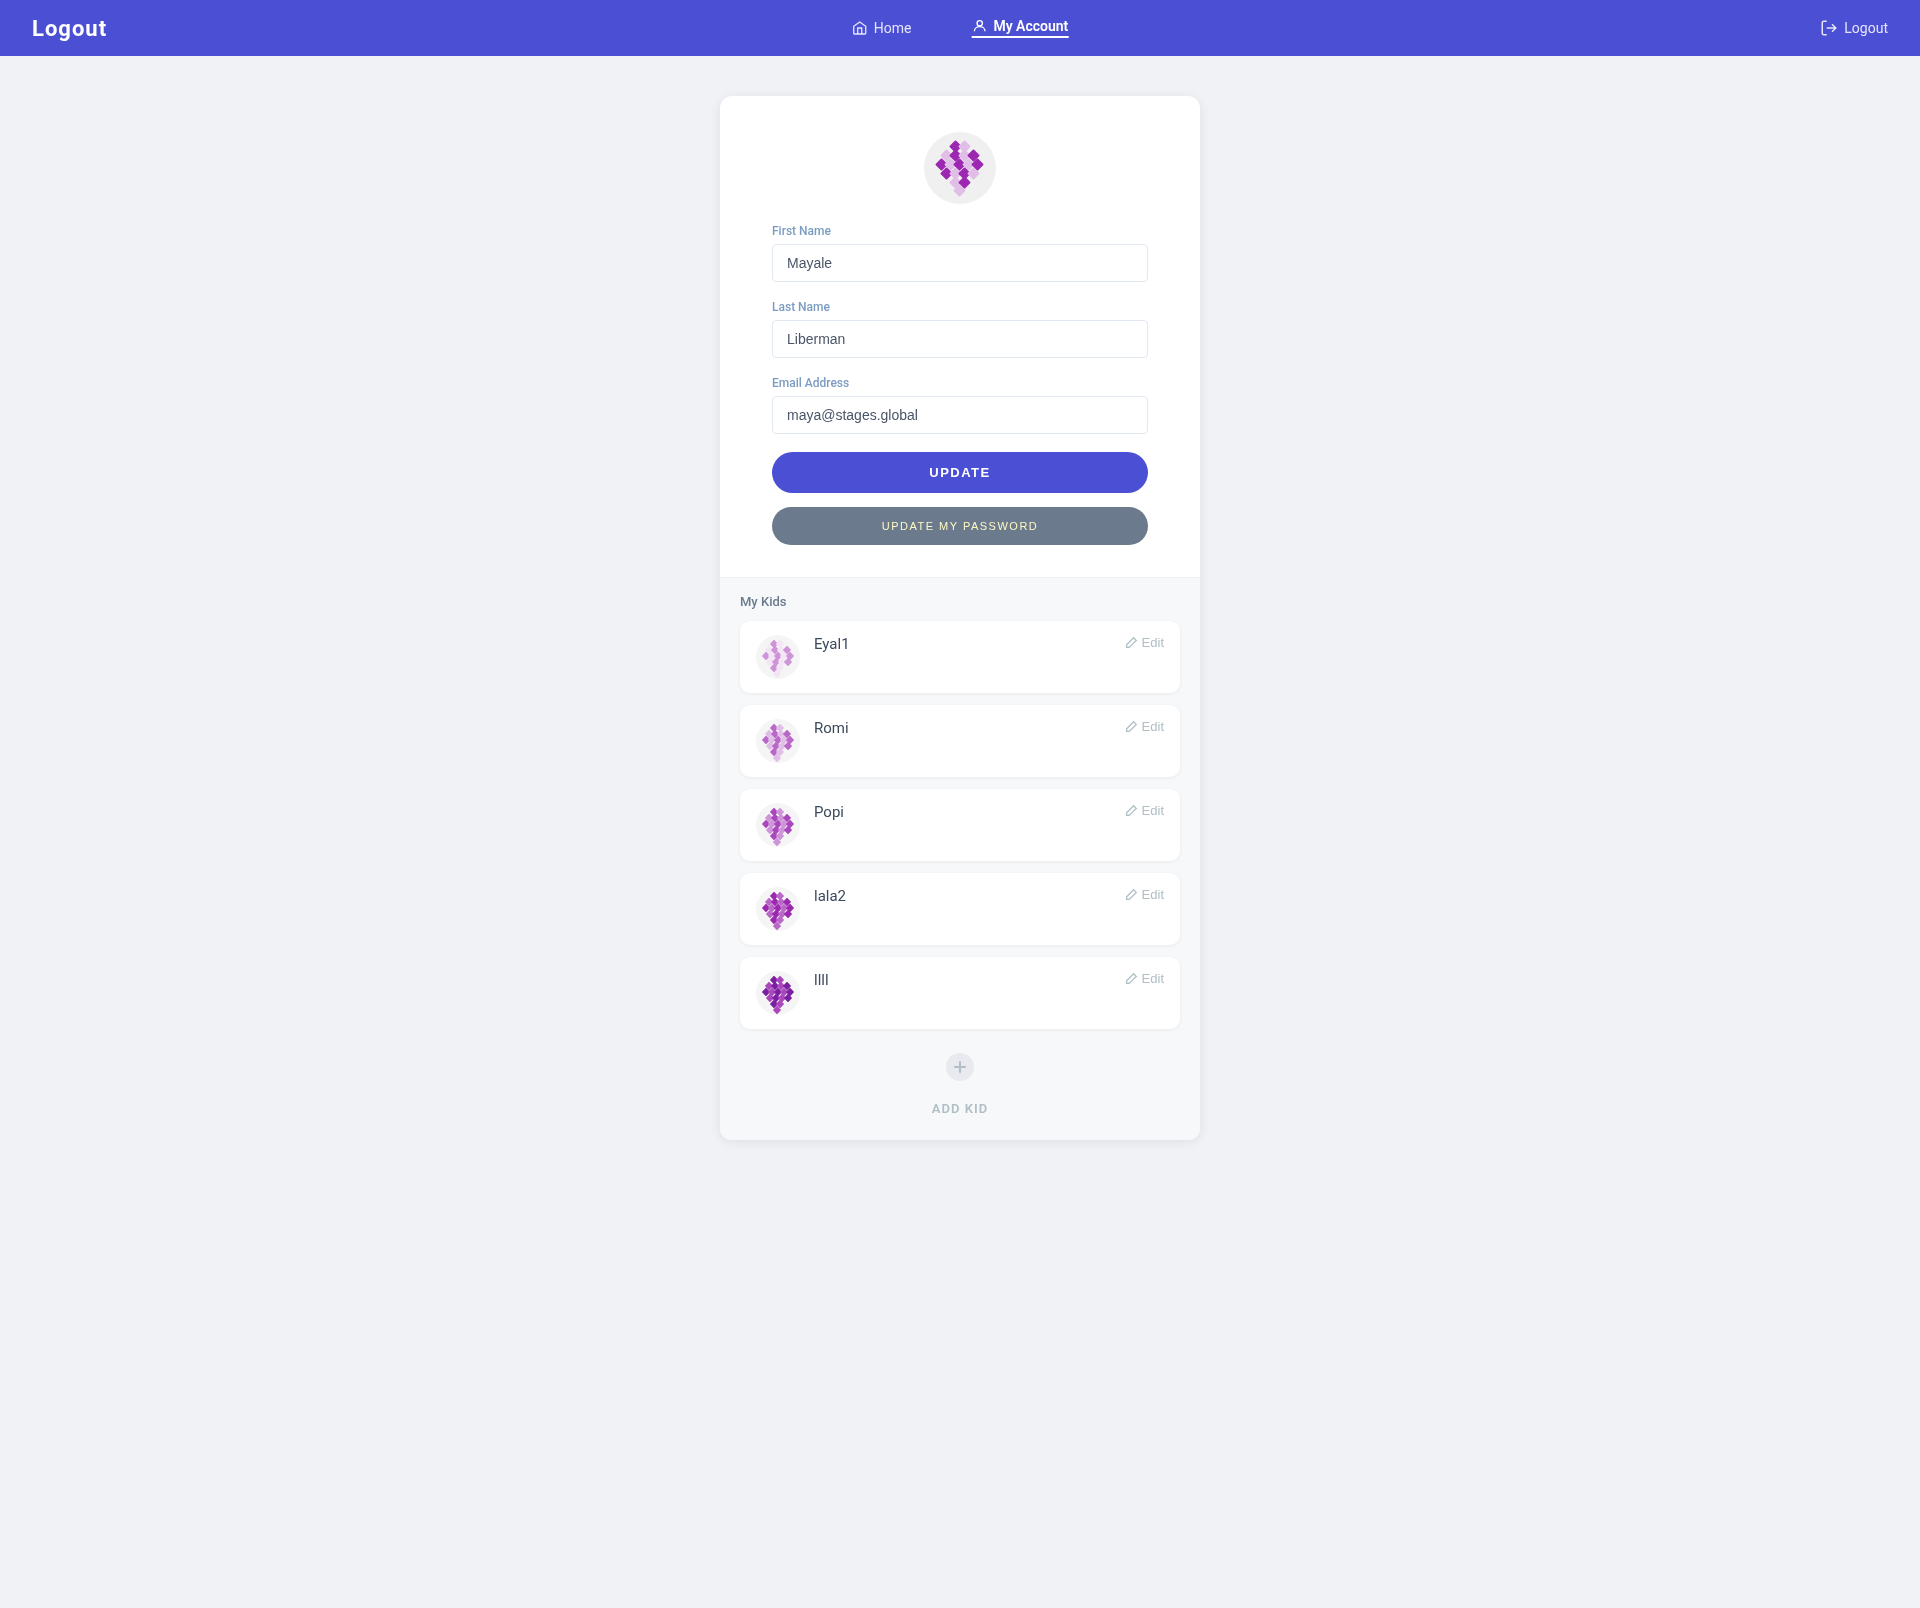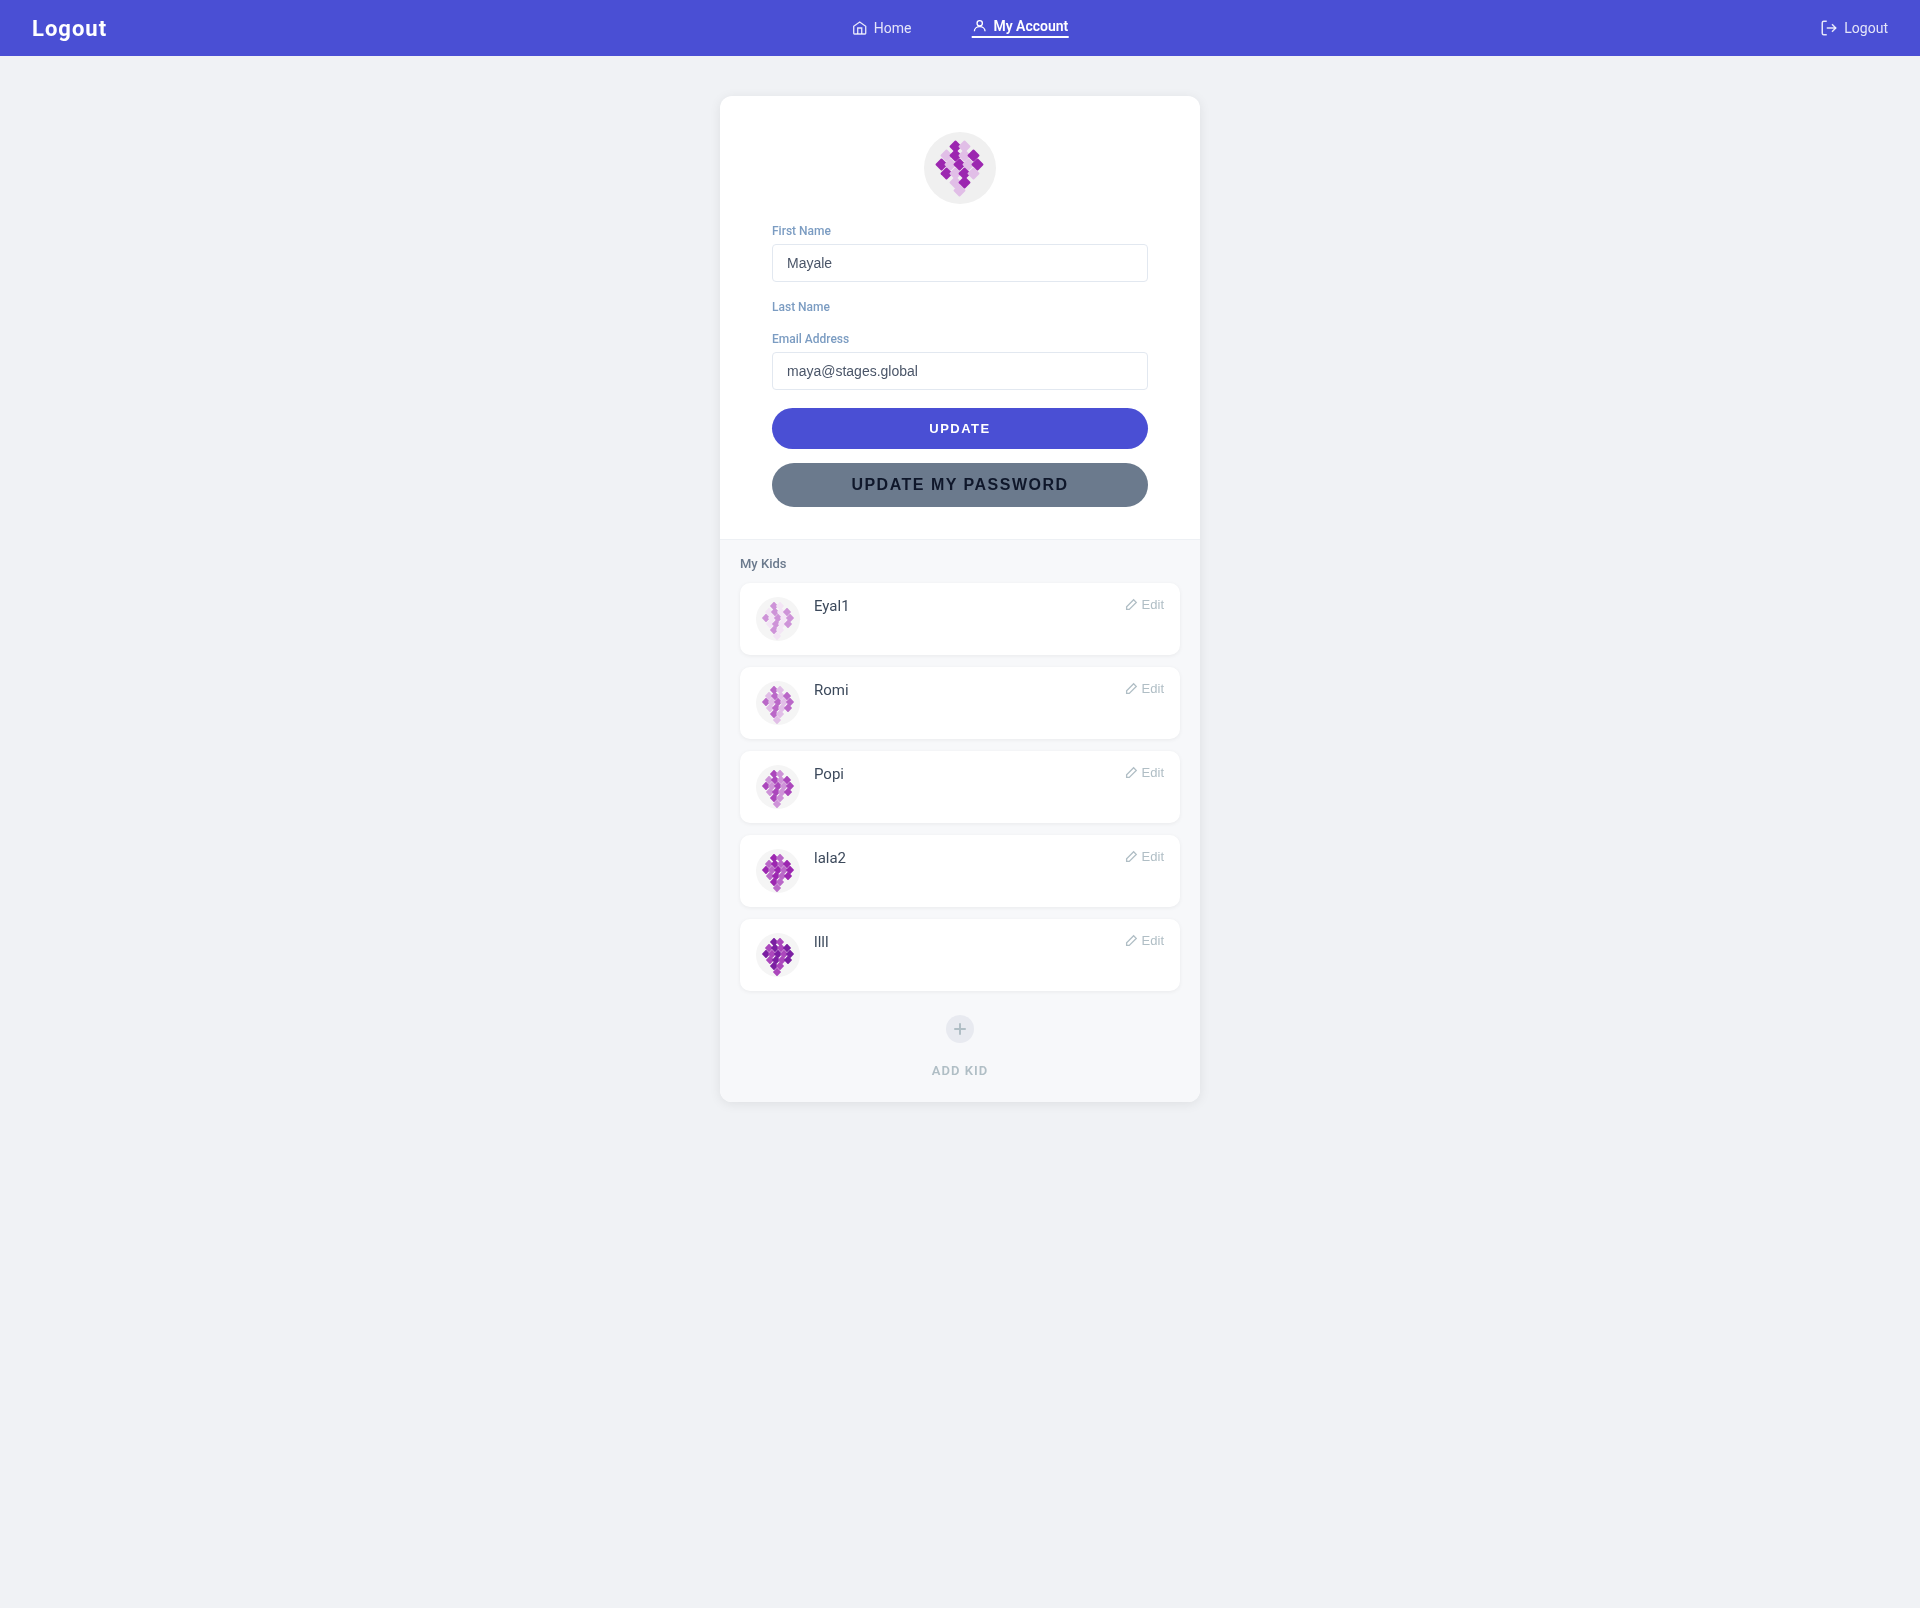--- a/index.html
+++ b/index.html
@@ -117,26 +117,26 @@
       font-size: 13px;
       font-weight: 700;
       letter-spacing: 1.5px;
       cursor: pointer;
       margin-bottom: 14px;
       text-transform: uppercase;
     }
     .btn-update-password {
       width: 100%;
       background: #6b7a8d;
-      color: #0f172a;
+      color: #fef9c3;
       border: none;
       border-radius: 30px;
       padding: 13px;
-      font-size: 16px;
-      font-weight: 700;
+      font-size: 11px;
+      font-weight: 400;
       letter-spacing: 1.5px;
       cursor: pointer;
       text-transform: uppercase;
     }
 
     
     .my-kids-section {
       background: #f7f8fa;
       padding: 16px 20px;
       border-top: 1px solid #edf0f4;
@@ -277,20 +277,21 @@
       </svg>
     </div>
 
     <div class="form-section">
       <div class="form-group">
         <label class="form-label">First Name</label>
         <input class="form-input" type="text" value="Mayale" style="">
       </div>
       <div class="form-group">
         <label class="form-label">Last Name</label>
+        <input class="form-input" type="text" value="Liberman" style="">
       </div>
       <div class="form-group">
         <label class="form-label">Email Address</label>
         <input class="form-input" type="email" value="maya@stages.global" style="">
       </div>
       <button class="btn-update">UPDATE</button>
       <button class="btn-update-password">UPDATE MY PASSWORD</button>
     </div>
 
     <div class="my-kids-section">

